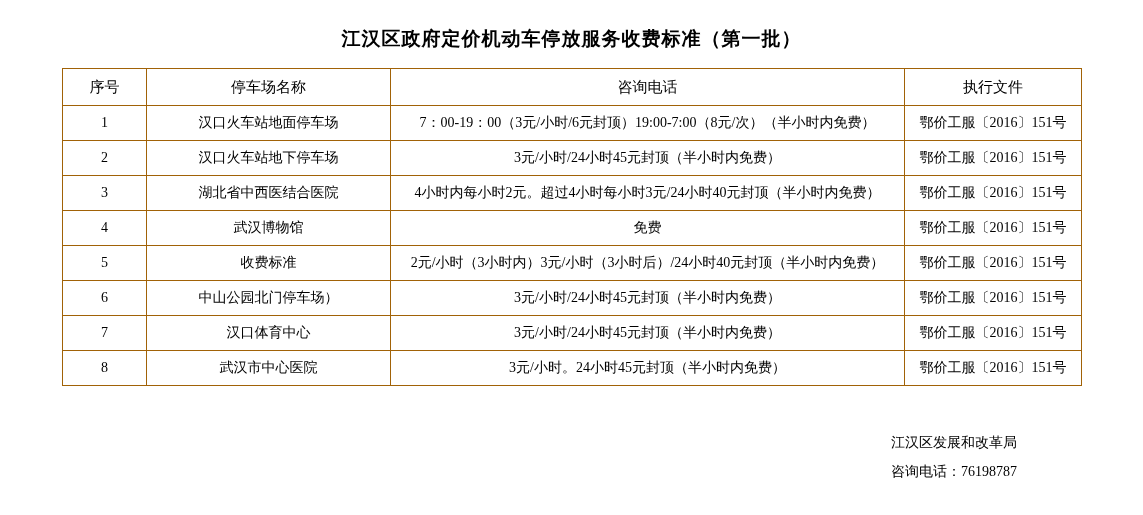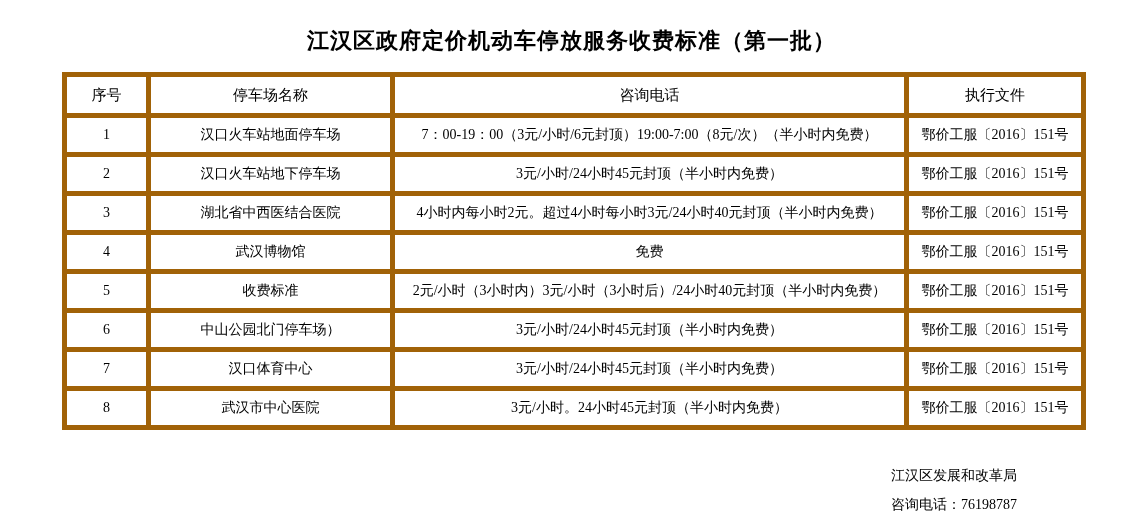--- a/index.html
+++ b/index.html
@@ -15,38 +15,38 @@
     overflow: hidden;
   }
   .page {
     position: relative;
     width: 1143px;
     height: 515px;
     box-sizing: border-box;
   }
   .doc-title {
     text-align: center;
-    font-size: 22px;
+    font-size: 19px;
     font-weight: bold;
     letter-spacing: 1px;
     padding-top: 26px;
     padding-bottom: 16px;
     font-family: "Liberation Serif", "DejaVu Serif", serif;
   }
   .table-wrap {
     padding: 0 62px;
   }
   table.fee-table {
     width: 1019px;
     border-collapse: collapse;
     table-layout: fixed;
   }
   table.fee-table th,
   table.fee-table td {
-    border: 5px solid #a16207;
+    border: 1px solid #a16207;
     font-size: 14px;
     font-family: "Liberation Serif", "DejaVu Serif", serif;
     padding: 0;
     height: 34px;
     vertical-align: middle;
     text-align: center;
     font-weight: normal;
     line-height: 1.2;
   }
   table.fee-table thead th {
@@ -65,21 +65,21 @@
     font-size: 14px;
     margin-left: 12px;
   }
   td.cell-fee {
     font-size: 13.5px;
   }
   td.cell-doc {
     font-size: 13.5px;
   }
   .footer {
-    margin-top: 31px;
+    margin-top: 42px;
     padding-right: 126px;
     text-align: right;
     font-size: 14px;
     line-height: 2.1;
     font-family: "Liberation Serif", "DejaVu Serif", serif;
   }
   .footer div {
     white-space: nowrap;
   }
 </style>

